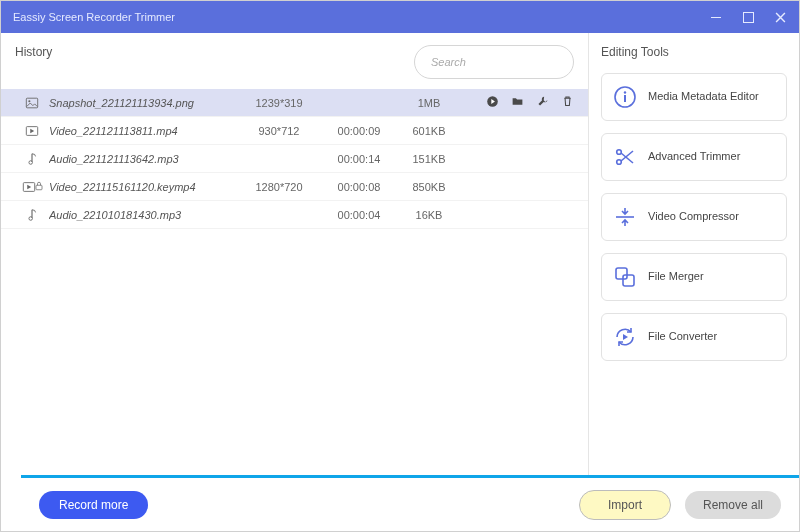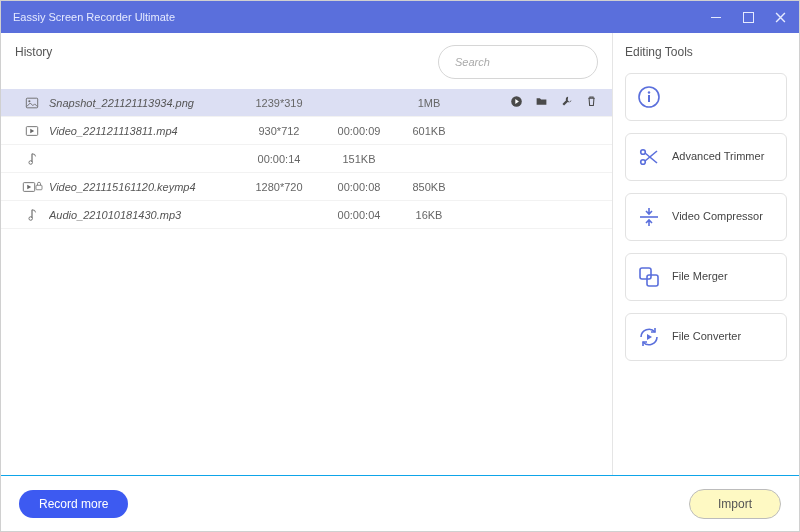--- a/index.html
+++ b/index.html
@@ -8,21 +8,21 @@
 .titlebar { height: 32px; background: #5a6fdc; display: flex; align-items: center; padding: 0 12px; color: #e5eaff; }
 .titlebar-title { flex: 1; font-size: 11px; }
 .titlebar-btns { display: flex; gap: 18px; }
 .titlebar-btns span { width: 14px; height: 14px; display: flex; align-items: center; justify-content: center; cursor: pointer; }
 .tb-min::before { content:""; display:block; width:10px; height:1px; background:#e5eaff; }
 .tb-max::before { content:""; display:block; width:9px; height:9px; border:1px solid #e5eaff; }
 .tb-close svg { width:11px; height:11px; }
 
 .body { flex: 1; display: flex; }
 .left-pane { flex: 1; display: flex; flex-direction: column; padding: 12px 0 0 0; }
-.right-pane { width: 187px; border-left: 1px solid #e5e5e5; padding: 12px 12px 0 12px; }
+.right-pane { width: 211px; border-left: 1px solid #e5e5e5; padding: 12px 12px 0 12px; }
 .right-title { font-size: 12px; color: #555; margin-bottom: 14px; }
 
 .toolbar { display: flex; align-items: flex-start; padding: 0 14px 10px 14px; }
 .history-label { font-size: 12px; color: #555; margin-right: 6px; }
 .dropdown { display:flex; align-items:center; border:1px solid #d6d6d6; border-radius:3px; padding: 3px 8px; font-size:12px; color:#555; min-width:90px; justify-content: space-between; cursor:pointer;}
 .dropdown svg { width:10px; height:6px; }
 .spacer { flex:1; }
 .search { display:flex; align-items:center; border:1px solid #d6d6d6; border-radius:999px; padding:10px 10px; width:160px; color:#aaa; }
 .search svg { width:12px; height:12px; margin-right:6px; }
 .search input { border:none; outline:none; font-size:11px; flex:1; background:transparent; color:#555; }
@@ -39,31 +39,31 @@
 .type-icon svg { width:14px; height:14px; }
 .lock-icon svg { width:12px; height:12px; }
 .lock-wrap { display:flex; align-items:center; gap:0px; }
 .lock-wrap .lock-icon { margin-left:-3px; margin-right:-3px; }
 
 .tool-card { border:1px solid #e2e2e2; border-radius:6px; padding:10px; display:flex; align-items:center; gap:10px; margin-bottom:12px; cursor:pointer; }
 .tool-card .ticon { width:26px; height:26px; color:#5a6fdc; display:flex; align-items:center; justify-content:center; }
 .tool-card .ticon svg { width:24px; height:24px; }
 .tool-card .tlabel { font-size:11px; color:#444; line-height:1.2; }
 
-.footer { height:56px; border-top:1px solid #0ea5e9; display:flex; align-items:center; padding:16px 18px; gap:14px; }
+.footer { height:56px; border-top:3px solid #0ea5e9; display:flex; align-items:center; padding:16px 18px; gap:14px;margin-left:20px; }
 .btn { border-radius:999px; padding:7px 20px; font-size:12px; cursor:pointer; border:none; }
 .btn-primary { background:#3d5af1; color:#fff; }
 .btn-outline { background:#fef9c3; color:#555; border:1px solid #bcbcbc; padding:7px 28px; }
 .btn-grey { background:#dcdcdc; color:#555; padding:7px 18px; }
 </style>
 </head>
 <body>
 
 <div class="titlebar">
-  <div class="titlebar-title">Eassiy Screen Recorder Ultimate</div>
+  <div class="titlebar-title">Eassiy Screen Recorder Trimmer</div>
   <div class="titlebar-btns">
     <span class="tb-min"></span>
     <span class="tb-max"></span>
     <span class="tb-close">
       <svg viewBox="0 0 10 10">
           <path d="M1 1 L9 9 M9 1 L1 9" stroke="#e5eaff" stroke-width="1.3" fill="none"></path>
         </svg>
     </span>
   </div>
 </div>
@@ -126,20 +126,21 @@
           <div class="actions"></div>
         </div>
         <div class="row">
           <div class="type-icon">
             <svg viewBox="0 0 16 16">
               <path d="M8 2 V11" stroke="#666" stroke-width="1.3"></path>
               <circle cx="6.5" cy="12" r="2" stroke="#666" fill="none"></circle>
               <path d="M8 2 Q12 2 12 5" stroke="#666" fill="none"></path>
             </svg>
           </div>
+          <div class="fname">Audio_221121113642.mp3</div>
           <div class="dim"></div>
           <div class="dur">00:00:14</div>
           <div class="size">151KB</div>
           <div class="actions"></div>
         </div>
         <div class="row">
           <div class="type-icon lock-wrap">
             <span class="type-icon">
               <svg viewBox="0 0 16 16">
                 <rect x="1.5" y="3" width="13" height="10" rx="1" stroke="#666" fill="none"></rect>
@@ -178,20 +179,21 @@
     <div class="right-title">Editing Tools</div>
     <div>
         <div class="tool-card">
           <div class="ticon">
             <svg viewBox="0 0 24 24">
               <circle cx="12" cy="12" r="10" stroke="currentColor" stroke-width="1.6" fill="none"></circle>
               <circle cx="12" cy="7.5" r="1.2" fill="currentColor"></circle>
               <rect x="11" y="10" width="2" height="7" fill="currentColor"></rect>
             </svg>
           </div>
+          <div class="tlabel">Media Metadata Editor</div>
         </div>
         <div class="tool-card">
           <div class="ticon">
             <svg viewBox="0 0 24 24">
               <circle cx="6" cy="7" r="2.3" stroke="currentColor" stroke-width="1.6" fill="none"></circle>
               <circle cx="6" cy="17" r="2.3" stroke="currentColor" stroke-width="1.6" fill="none"></circle>
               <line x1="8" y1="8" x2="20" y2="18" stroke="currentColor" stroke-width="1.6"></line>
               <line x1="8" y1="16" x2="20" y2="6" stroke="currentColor" stroke-width="1.6"></line>
             </svg>
           </div>
@@ -229,13 +231,14 @@
           <div class="tlabel">File Converter</div>
         </div>
       </div>
   </div>
 </div>
 
 <div class="footer">
   <button class="btn btn-primary">Record more</button>
   <span class="spacer"></span>
   <button class="btn btn-outline">Import</button>
+  <button class="btn btn-grey">Remove all</button>
 </div>
 
 </body></html>

